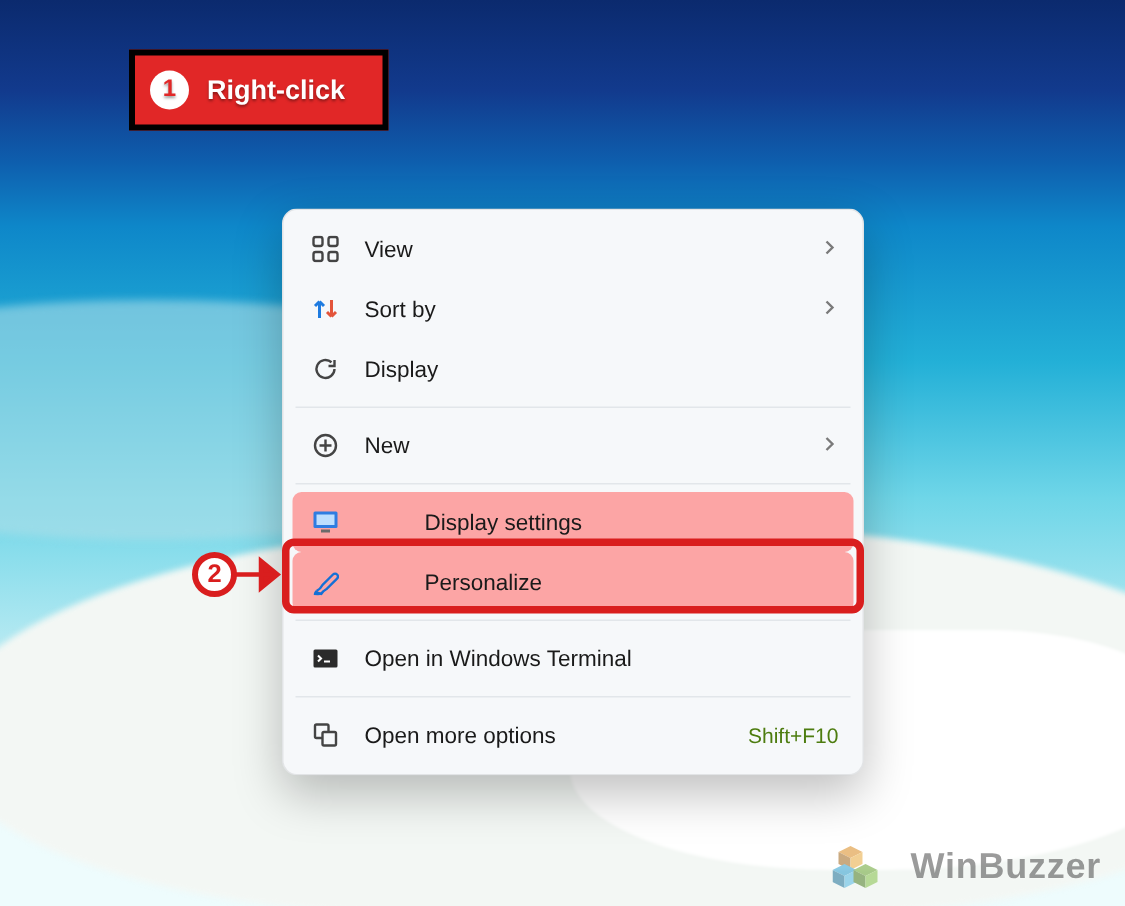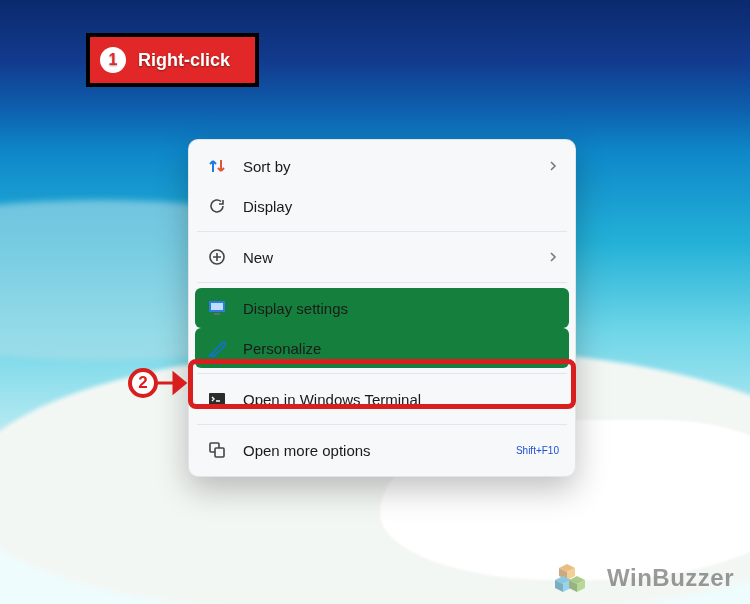--- a/index.html
+++ b/index.html
@@ -16,25 +16,25 @@
       background:#e12727; border:4px solid #000; display:flex; align-items:center; gap:12px;
       padding-left:10px; color:#fff; font-weight:700; font-size:18px; text-shadow:0 1px 2px rgba(0,0,0,.4); }
     .badge { width:26px; height:26px; border-radius:50%; background:#fff; color:#e12727;
       display:flex; align-items:center; justify-content:center; font-weight:800; font-size:16px; }
 
     .context-menu { position:absolute; left:188px; top:139px; width:388px;
       background:#f6f8fa; border:1px solid rgba(0,0,0,.08); border-radius:10px;
       box-shadow:0 12px 32px rgba(0,0,0,.25); padding:6px; }
     .menu-item { display:flex; align-items:center; height:40px; border-radius:6px;
       padding:0 10px; color:#1a1a1a; font-size:15px; cursor:default; }
-    .menu-item.hover { background:#15803d; }
+    .menu-item.hover { background:#fca5a5;gap:40px; }
     .menu-item .mi-icon { width:24px; height:24px; display:flex; align-items:center; justify-content:center; flex-shrink:0; color:#444; }
     .menu-item .mi-label { margin-left:14px; flex:1; }
     .menu-item .mi-chevron { color:#7a7a7a; }
-    .menu-item .mi-shortcut { color:#1d4ed8; font-size:10px; }
+    .menu-item .mi-shortcut { color:#4d7c0f; font-size:14px; }
     .sep { height:1px; background:#e2e6ea; margin:5px 2px; }
 
     .highlight-personalize { position:absolute; left:188px; top:359px; width:388px; height:50px;
       border:5px solid #d91e1e; border-radius:8px; pointer-events:none; }
 
     .badge2-wrap { position:absolute; left:128px; top:368px; display:flex; align-items:center; }
     .badge2 { width:30px; height:30px; border-radius:50%; background:#fff; border:4px solid #d91e1e;
       display:flex; align-items:center; justify-content:center; color:#d91e1e; font-weight:800; font-size:17px; }
     .arrow-svg { width:38px; height:26px; margin-left:-2px; }
 
@@ -49,20 +49,36 @@
 <div class="beach-shape1"></div>
 <div class="beach-shape3"></div>
 
 <div class="annot-box">
   <div class="badge">1</div>
   <span>Right-click</span>
 </div>
 
 <div class="context-menu">
 
+  <div class="menu-item">
+    <span class="mi-icon">
+      <svg width="18" height="18" viewBox="0 0 18 18" fill="none" stroke="currentColor" stroke-width="1.6">
+          <rect x="1" y="1" width="6" height="6" rx="1.5"></rect>
+          <rect x="11" y="1" width="6" height="6" rx="1.5"></rect>
+          <rect x="1" y="11" width="6" height="6" rx="1.5"></rect>
+          <rect x="11" y="11" width="6" height="6" rx="1.5"></rect>
+        </svg>
+    </span>
+    <span class="mi-label">View</span>
+    <span class="mi-chevron">
+      <svg width="12" height="12" viewBox="0 0 12 12" fill="none" stroke="currentColor" stroke-width="1.6">
+          <path d="M4 2l4 4-4 4"></path>
+        </svg>
+    </span>
+  </div>
 
   <div class="menu-item">
     <span class="mi-icon">
       <svg width="18" height="18" viewBox="0 0 18 18" fill="none" stroke-width="2">
           <path d="M5 15V4M5 4l-3 3M5 4l3 3" stroke="#1e7be0"></path>
           <path d="M13 3v11M13 14l-3-3M13 14l3-3" stroke="#e3543a"></path>
         </svg>
     </span>
     <span class="mi-label">Sort by</span>
     <span class="mi-chevron">

